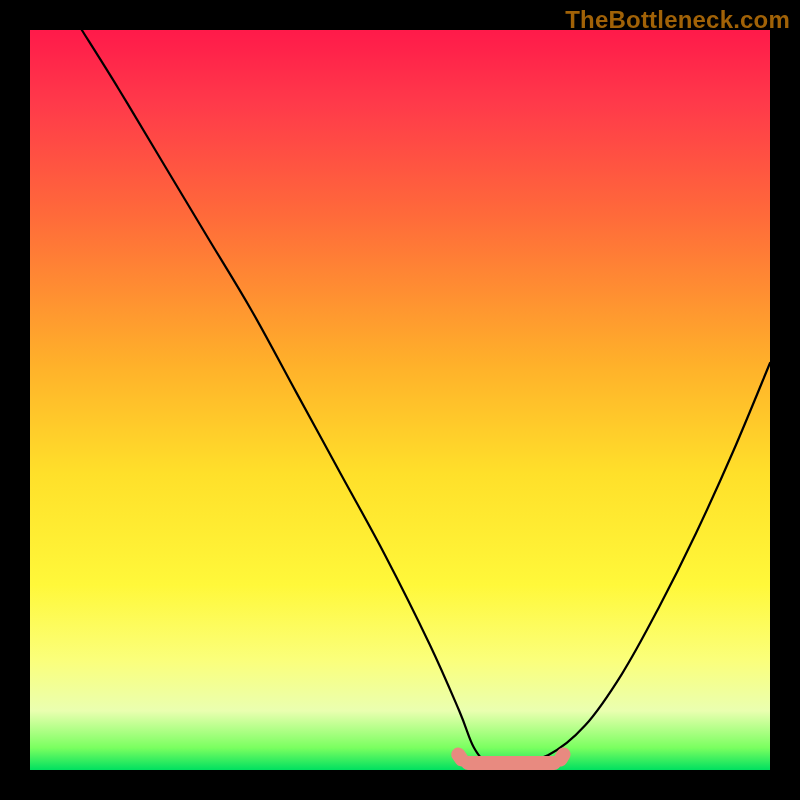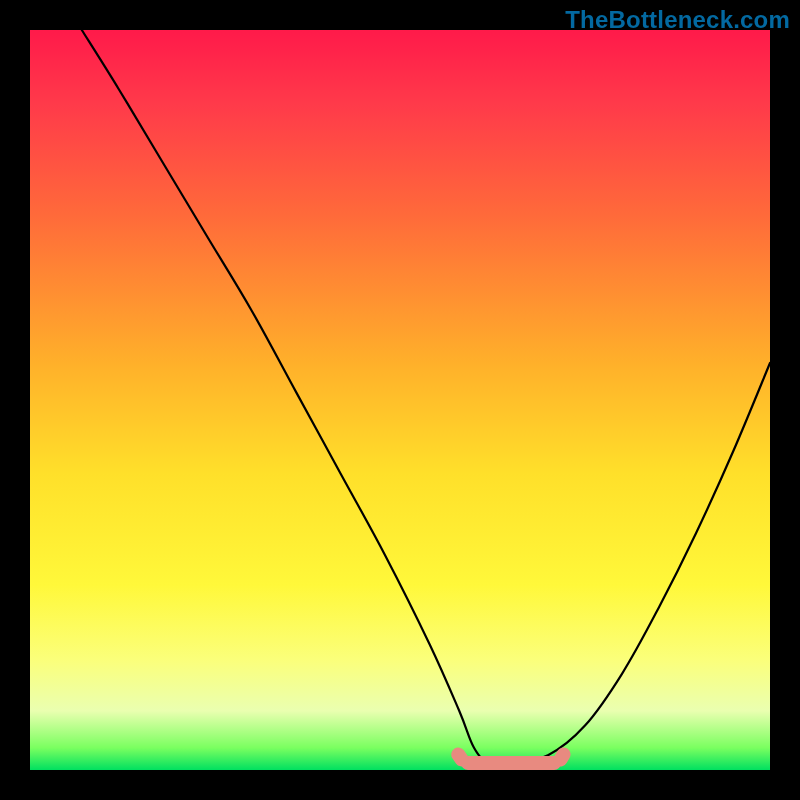--- a/index.html
+++ b/index.html
@@ -29,21 +29,21 @@
       #00e060 100%
     );
   }
   .watermark {
     position: absolute;
     top: 6px;
     right: 10px;
     font-family: Arial, Helvetica, sans-serif;
     font-size: 24px;
     font-weight: 600;
-    color: #0369a1;
+    color: #a16207;
     letter-spacing: 0.2px;
   }
   svg.curve {
     position: absolute;
     left: 0; top: 0;
     width: 740px; height: 740px;
     overflow: visible;
   }
   .curve-path {
     fill: none;

